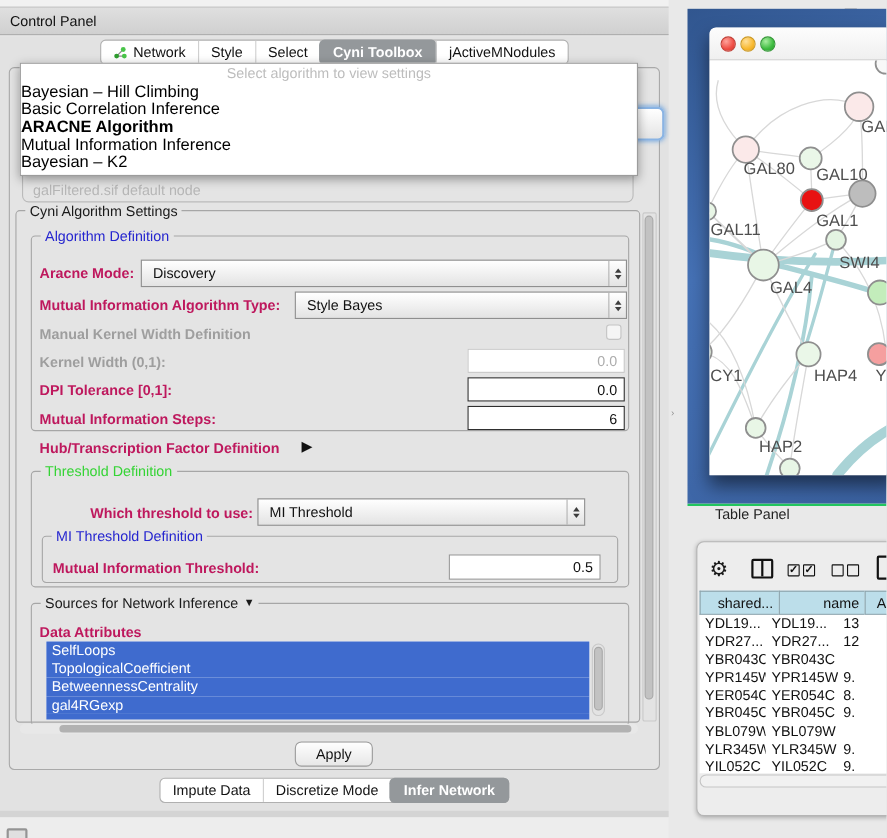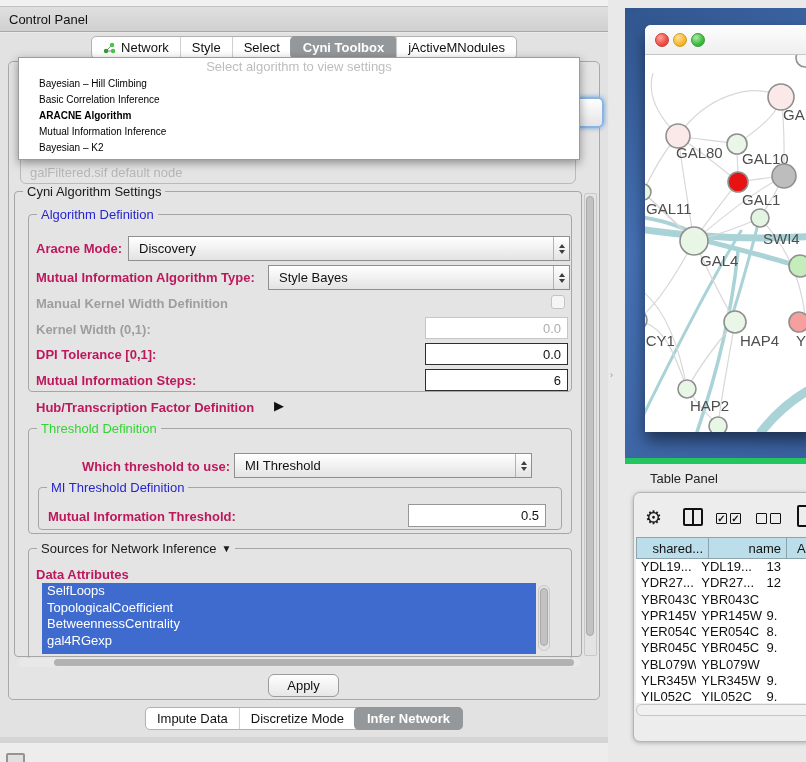--- a/index.html
+++ b/index.html
@@ -31,21 +31,21 @@
   
   .ghost-box { left:20px; top:150px; width:556px; height:34px; border:1px solid #bababa; border-radius:6px; z-index:1; }
   .ghost-text { left:30px; top:165px; font-size:13px; color:#b6b6b6; z-index:2; }
   .focus-frag { left:574px; top:97px; width:30px; height:31px; border:2px solid #8ab4e4; border-radius:6px;
      background:linear-gradient(#ffffff,#e4e4e4); box-shadow:0 0 5px rgba(96,156,222,.95); z-index:3; }
 
   
   .popup { left:18px; top:57px; width:562px; background:#fff; border:1px solid #9c9c9c;
      box-shadow:0 3px 9px rgba(0,0,0,.38); z-index:30; padding-bottom:3px; }
   .popup .ph { text-align:center; color:#bdbdbd; font-size:13px; height:18px; line-height:18px; }
-  .dd-item { font-size:10px; color:#000; height:16px; line-height:16px; padding-left:20px; }
+  .dd-item { font-size:15px; color:#000; height:16px; line-height:16px; padding-left:0; }
   .dd-item.bold { font-weight:bold; }
 
   
   .gbox { position:absolute; border:1px solid #a6a6a6; border-radius:4px; }
   .gtitle { position:absolute; top:-8px; left:8px; background:#e4e4e4; padding:0 4px; font-size:13px; color:#1a1a1a; white-space:nowrap; }
   .gtitle.blue { color:#2525cf; }
   .gtitle.green { color:#35d435; }
 
   .lbl { position:absolute; font-size:13px; font-weight:bold; color:#be185d; white-space:nowrap; }
   .lbl.dis { color:#9e9e9e; }
@@ -91,22 +91,22 @@
   .net-titlebar { position:relative; height:30px; background:linear-gradient(#fdfdfd,#efefef); border-bottom:1px solid #c6c6c6; }
   .light { position:absolute; top:8px; width:14px; height:14px; border-radius:50%; }
   .light.red { left:10px; background:radial-gradient(circle at 35% 30%, #ffa39b, #ef4d44 60%, #ce3830); border:1px solid #c24138; }
   .light.yellow { left:28px; background:radial-gradient(circle at 35% 30%, #ffe09a, #f8b82e 60%, #dd9e1f); border:1px solid #cd9b28; }
   .light.green { left:46px; background:radial-gradient(circle at 35% 30%, #a8eda0, #3dbb3f 60%, #2d9c32); border:1px solid #37993a; }
   .net-canvas { position:absolute; left:0; top:30px; width:170px; height:377px; background:#fff; }
   .nlabel { font:15px "Liberation Sans",sans-serif; fill:#4e4e4e; }
   .ge { fill:none; stroke:#d8d8d8; stroke-width:1.2; }
   .te { fill:none; stroke:#a9d3d6; stroke-linecap:round; }
 
-  .tp-titlebar { left:625px; top:458px; width:181px; height:34px; background:#e9e9e9; border-top:6px solid #22c55e;
-     display:flex; align-items:center; }
+  .tp-titlebar { left:625px; top:458px; width:181px; height:34px; background:#e9e9e9; border-top:2px solid #22c55e;
+     display:flex; align-items:flex-start; }
   .tp-title { margin-left:25px; font-size:13px; color:#222; }
 
   .tp-window { left:633px; top:492px; width:180px; height:250px; background:#ededed; border:1px solid #b5b5b5;
      border-radius:7px; box-shadow:0 1px 4px rgba(0,0,0,.25); }
   .tb-icon { position:absolute; color:#1a1a1a; }
   .gear { left:645px; top:506px; font-size:19px; }
   .colicon { left:683px; top:508px; width:20px; height:18px; border:2px solid #111; border-radius:2px; }
   .colicon:before { content:""; position:absolute; left:7px; top:0; width:2px; height:14px; background:#111; }
   .cb { position:absolute; width:11px; height:11px; border:1.5px solid #111; border-radius:1px; font-size:10px; font-weight:bold; line-height:9px; text-align:center; color:#111; }
   .pageicon { left:797px; top:505px; width:16px; height:22px; border:2px solid #111; border-radius:2px; background:#ededed; }

